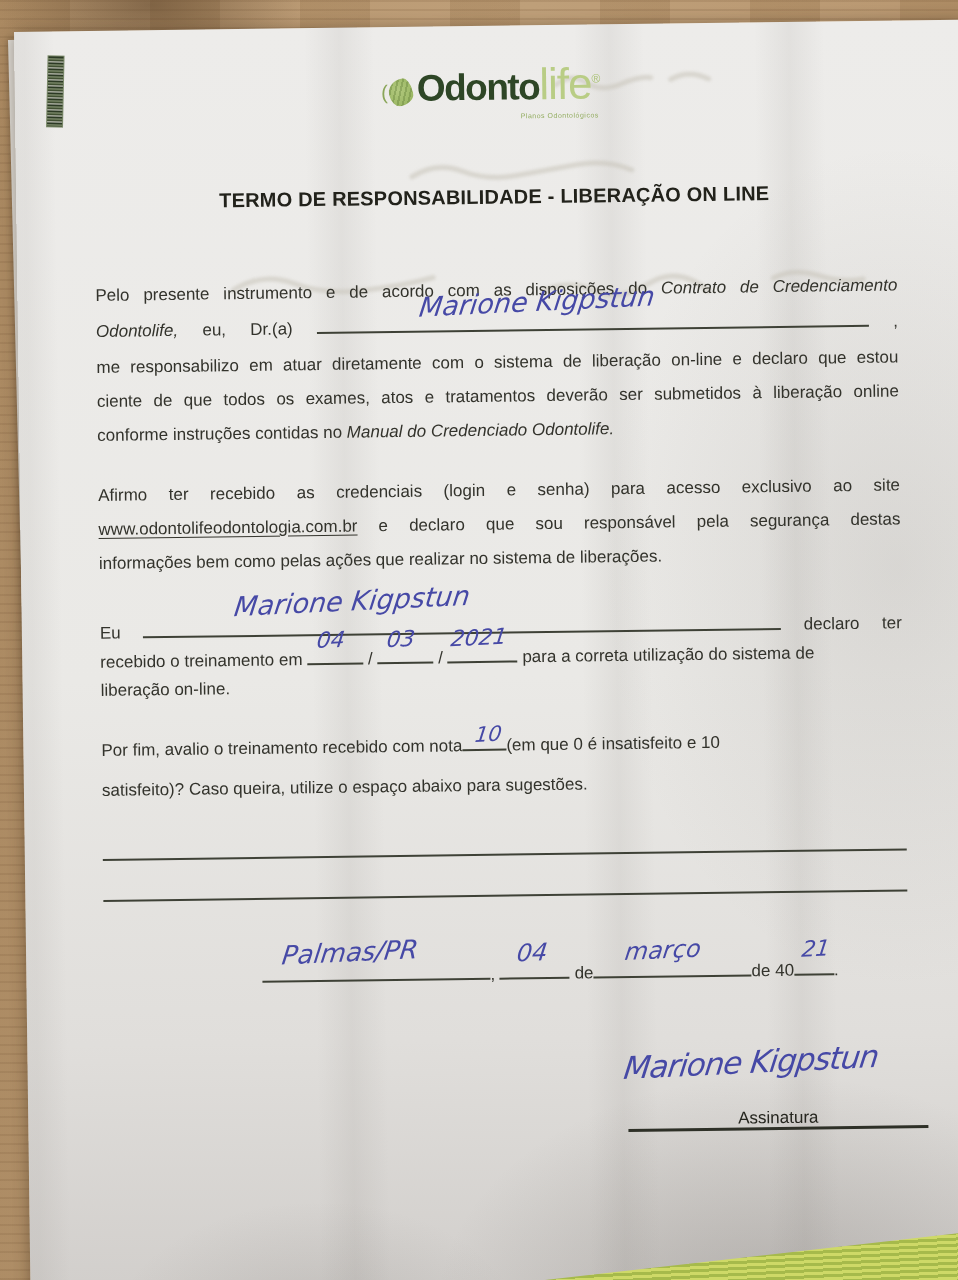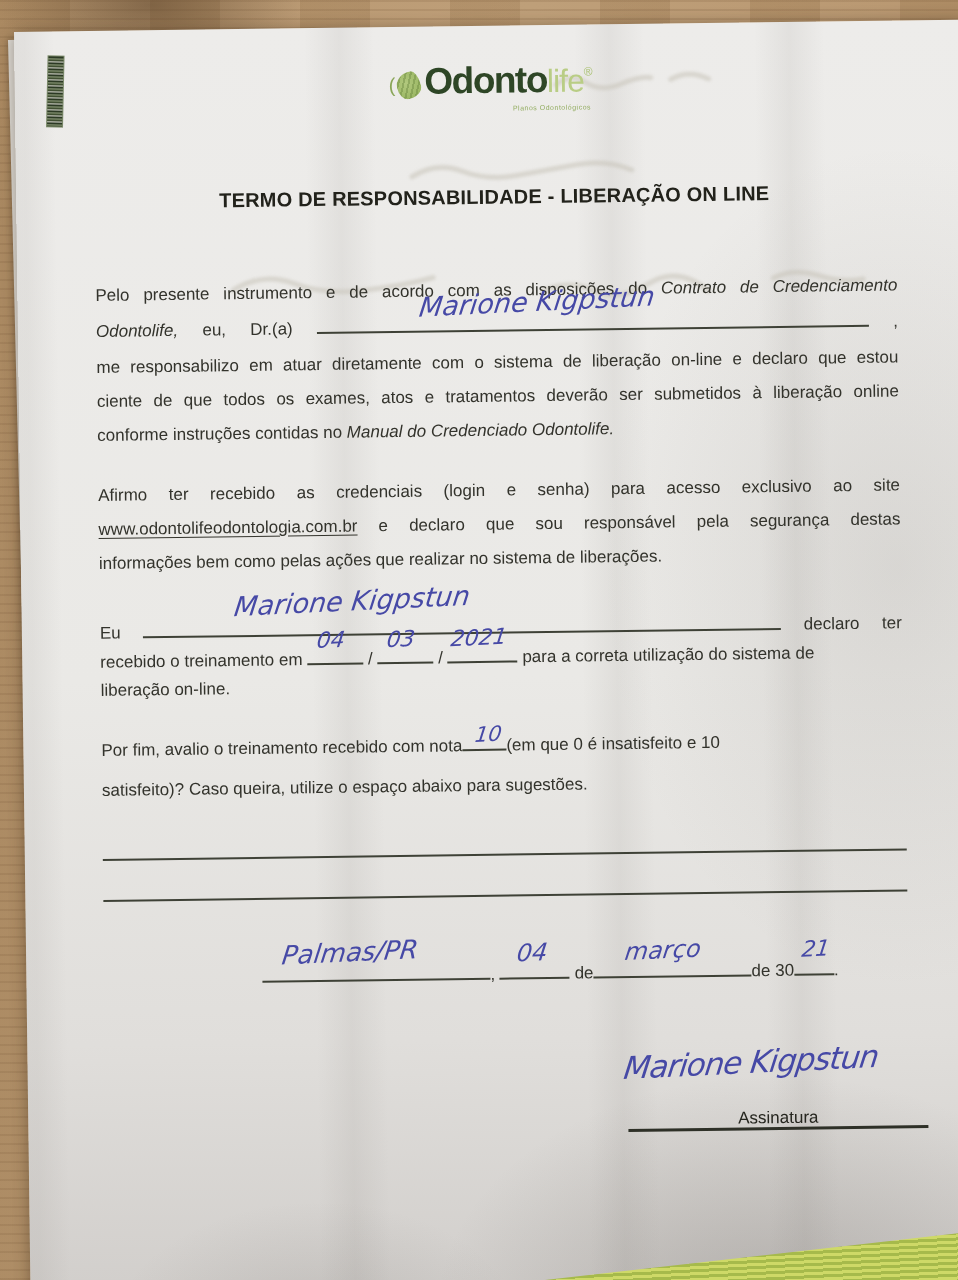--- a/index.html
+++ b/index.html
@@ -41,21 +41,21 @@
   .leaf{
     display:inline-block;width:24px;height:27px;margin-right:4px;vertical-align:-5px;
     background:
       repeating-linear-gradient(115deg, rgba(90,120,50,.35) 0 2px, transparent 2px 5px),
       radial-gradient(circle at 40% 40%, #b1c87d, #94b25c);
     border-radius:65% 35% 60% 40% / 50% 60% 40% 50%;
     transform:rotate(-12deg);
   }
   .leaf-tick{display:inline-block;color:#8aa659;font-size:20px;vertical-align:2px;margin-right:1px;}
   .brand-a{font-weight:bold;font-size:37px;color:#2e4626;letter-spacing:-1.5px;}
-  .brand-b{font-weight:400;font-size:32px;color:#b9cd85;letter-spacing:-1px;}
+  .brand-b{font-weight:400;font-size:44px;color:#b9cd85;letter-spacing:-1px;}
   .brand-mark{font-size:12px;color:#a9c172;vertical-align:16px;}
   .tagline{position:absolute;right:2px;bottom:-10px;font-size:7px;color:#93ad61;letter-spacing:.5px;}
   .doc-title{
     position:absolute;left:76px;top:160px;width:804px;text-align:center;
     font-size:20px;font-weight:bold;color:#22221b;letter-spacing:.2px;
   }
   .block{position:absolute;left:78px;width:802px;color:#33332c;font-size:17px;}
   .line{line-height:34px;}
   .spread{text-align:justify;text-align-last:justify;}
   .it{font-style:italic;}
@@ -186,21 +186,21 @@
 
   <div class="citydate" style="top:934px;">
     <span style="display:inline-block;width:158px;"></span><span class="blank" style="width:228px;">
       <span class="hand" style="left:18px;top:-22px;font-size:26px;">Palmas/PR</span>
     </span><span>,</span>
     <span class="blank" style="width:70px;">
       <span class="hand" style="left:16px;top:-20px;font-size:24px;">04</span>
     </span>
     <span>de</span><span class="blank" style="width:158px;">
       <span class="hand" style="left:30px;top:-20px;font-size:24px;">março</span>
-    </span><span>de 30</span><span class="blank" style="width:40px;">
+    </span><span>de 40</span><span class="blank" style="width:40px;">
       <span class="hand" style="left:6px;top:-19px;font-size:22px;">21</span>
     </span><span>.</span>
   </div>
 
   <div class="sig-wrap">
     <span class="hand sig-hand">Marione Kigpstun</span>
     <div class="sig-line"></div>
     <div class="sig-label">Assinatura</div>
   </div>
 

